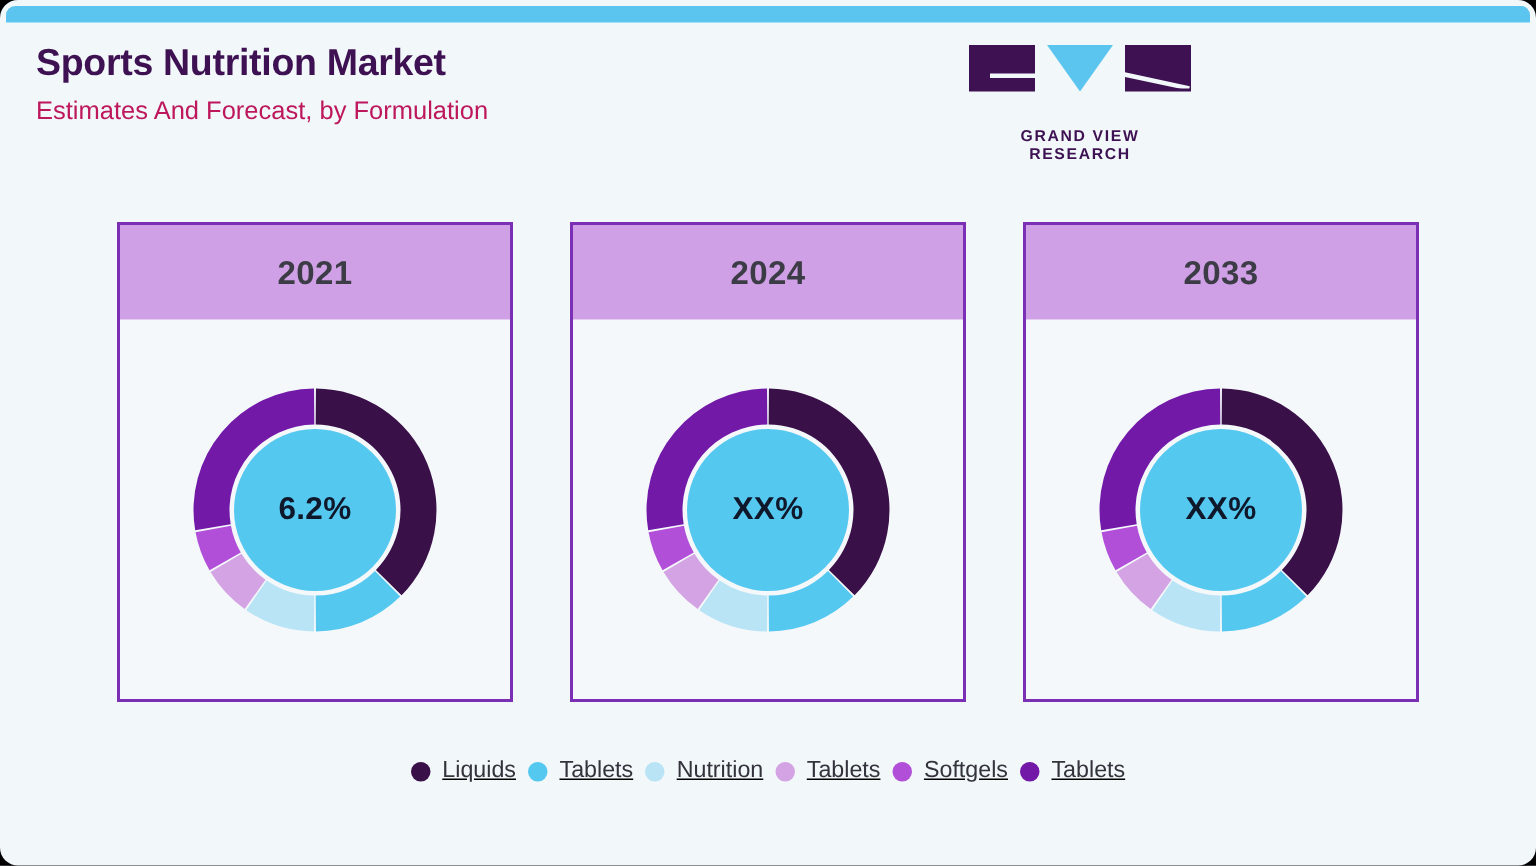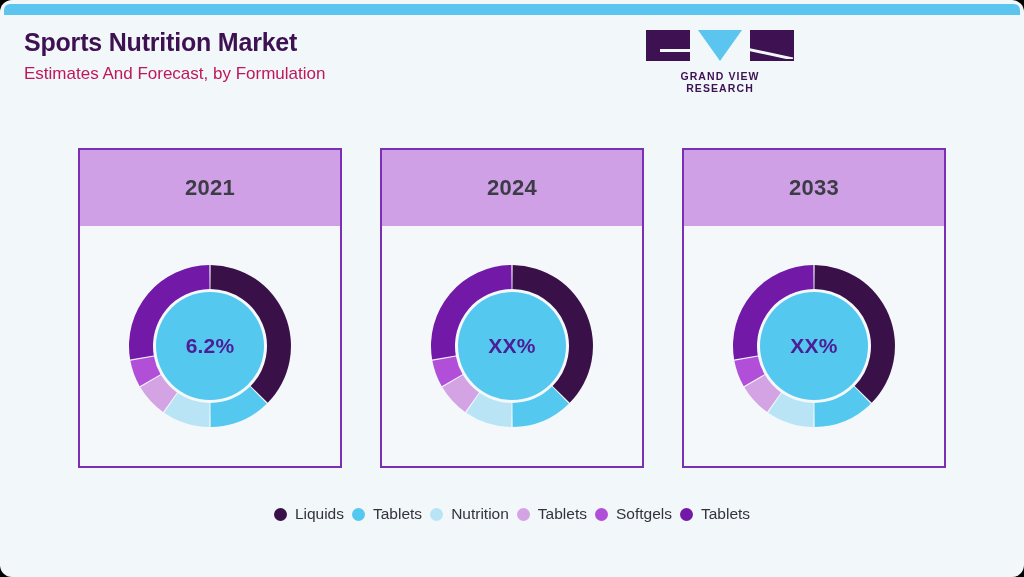--- a/index.html
+++ b/index.html
@@ -107,21 +107,21 @@
   }
   #logo-v {
     position: absolute;
     left: 52px; top: 0;
     width: 0; height: 0;
     border-left: 22px solid transparent;
     border-right: 22px solid transparent;
     border-top: 31px solid #5bc5ef;
   }
   #logo-text {
-    margin-top: 8px;
+    margin-top: 23px;
     font-size: 10.5px;
     font-weight: bold;
     letter-spacing: 1.1px;
     color: #3d1152;
     text-align: center;
     width: 148px;
   }
 
   
   #panels {
@@ -137,21 +137,21 @@
   .panel {
     width: 264px;
     height: 320px;
     border: 2px solid #7b2fb5;
     background: #f4f8fb;
     display: flex;
     flex-direction: column;
   }
 
   .panel-head {
-    height: 76px;
+    height: 63px;
     background: #d0a0e6;
     display: flex;
     align-items: center;
     justify-content: center;
     flex: none;
   }
 
   .panel-year {
     font-size: 22px;
     font-weight: bold;
@@ -187,34 +187,35 @@
     border-radius: 50%;
     background: #55c8f0;
     display: flex;
     align-items: center;
     justify-content: center;
   }
 
   .donut-center-label {
     font-size: 21px;
     font-weight: bold;
-    color: #4c1d95;
+    color: #0f172a;
     letter-spacing: 0.2px;
   }
 
   
   #legend {
     position: absolute;
     left: 0;
     top: 505px;
     width: 1024px;
     display: flex;
     justify-content: center;
     align-items: center;
     gap: 8px;
+    text-decoration: underline;
   }
 
   .legend-item {
     display: flex;
     align-items: center;
     gap: 8px;
   }
 
   .legend-dot {
     width: 13px;

